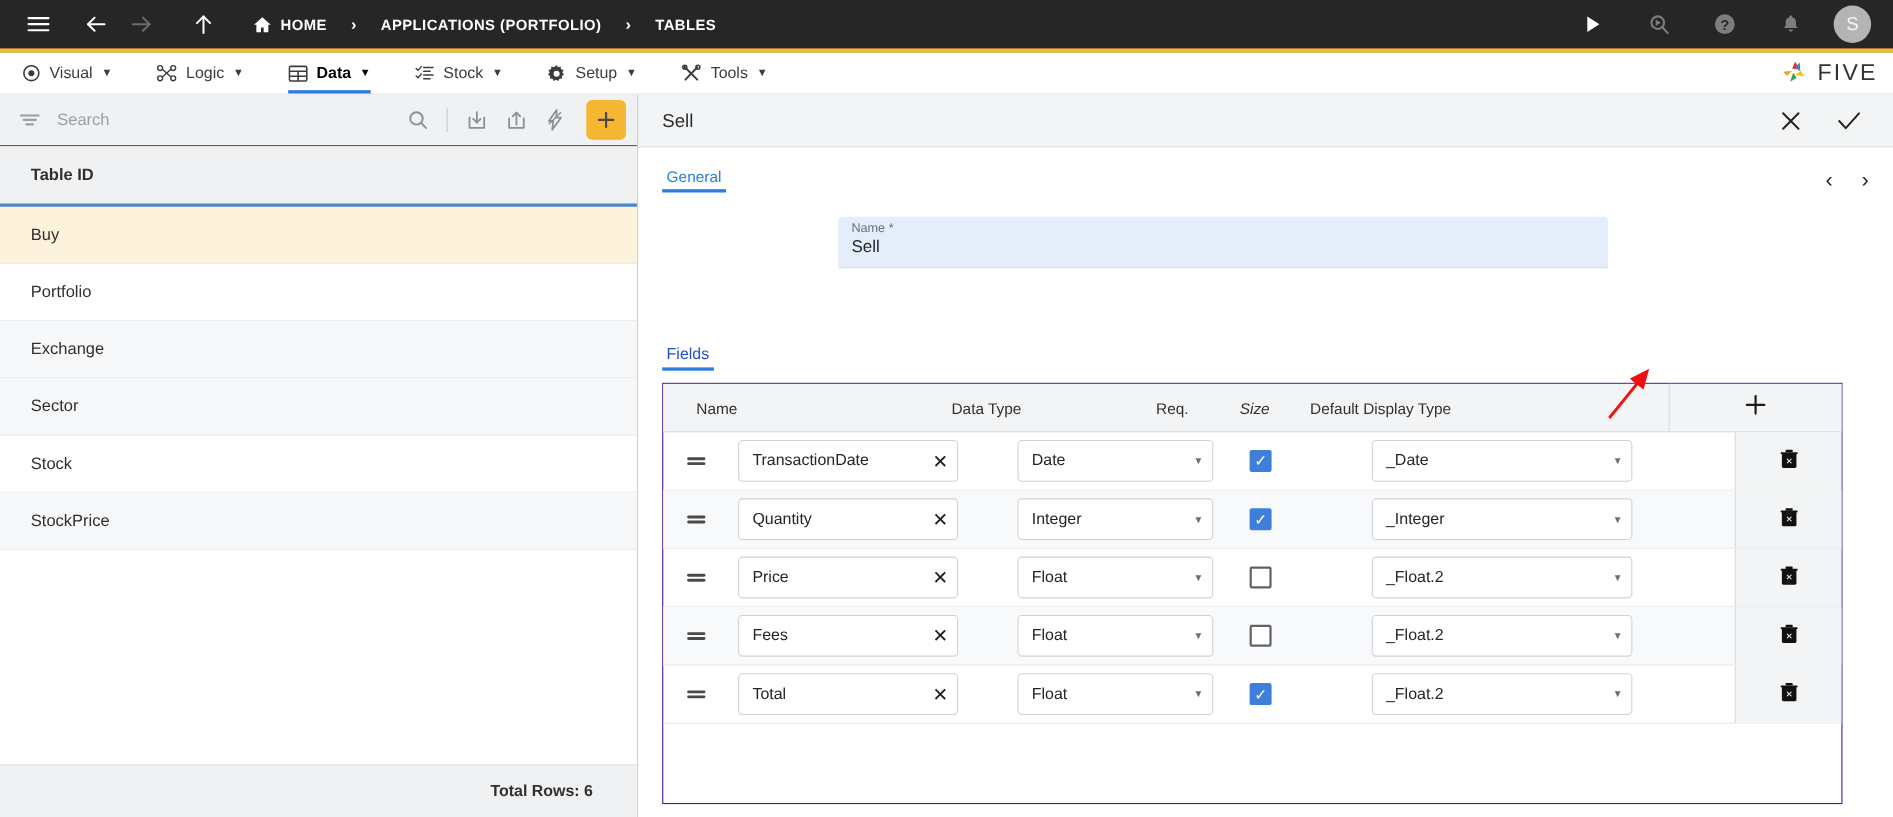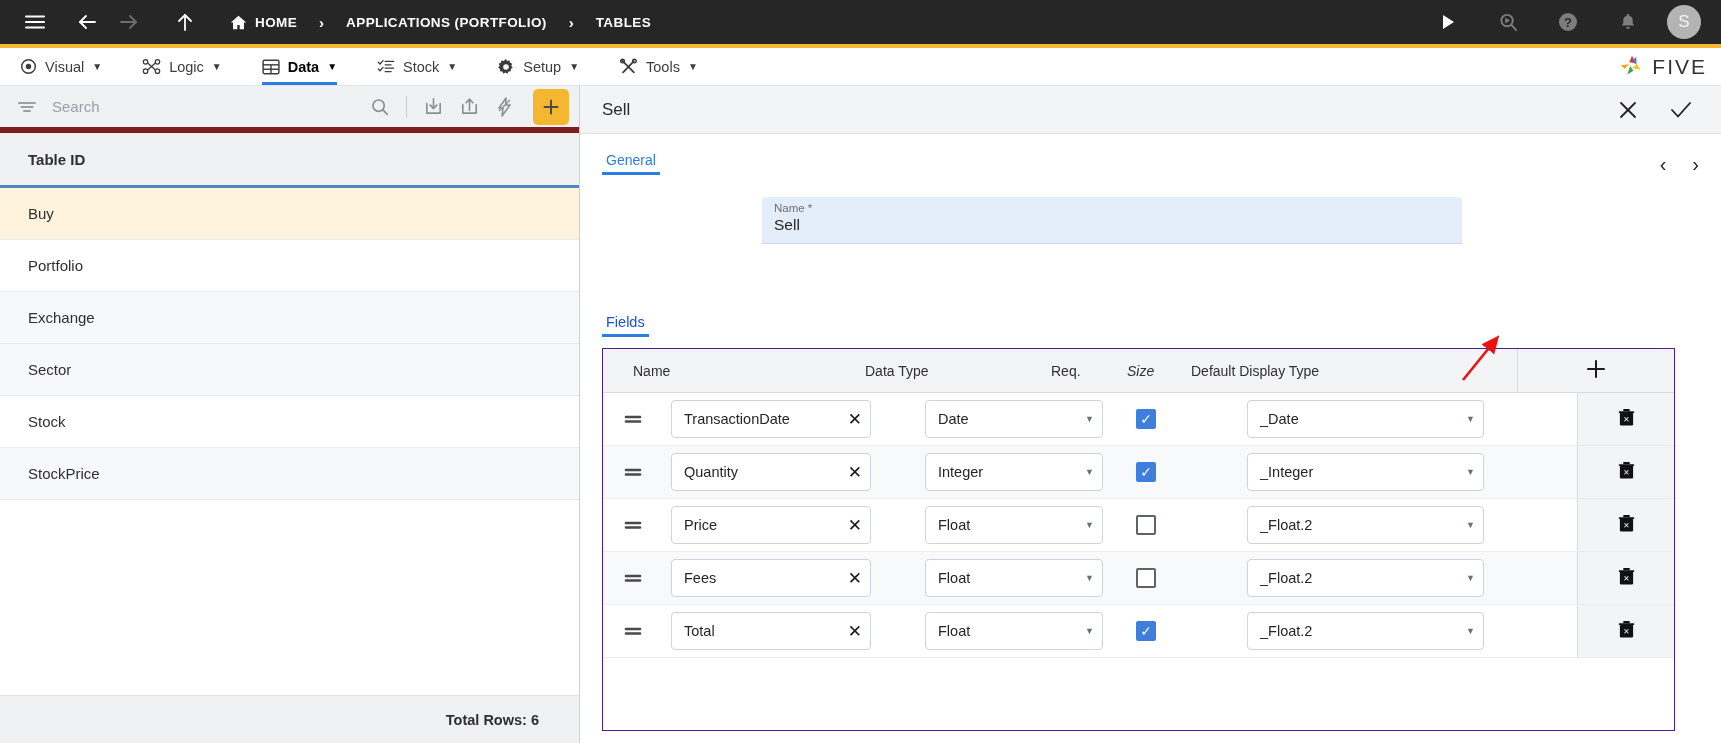--- a/index.html
+++ b/index.html
@@ -77,21 +77,21 @@
   .left {
     width: 580px; flex: 0 0 580px;
     border-right: 1px solid #cfcfcf;
     display: flex; flex-direction: column;
     background: #ffffff;
   }
   .searchbar {
     height: 47px; background: #eff1f3;
     display: flex; align-items: center;
     padding: 0 10px 0 8px;
-    border-bottom: 6px solid #7f1d1d;
+    border-bottom: 1px solid #7f1d1d;
   }
   .filter-ico { width: 38px; display:flex; align-items:center; justify-content:center; color:#9aa0a6;}
   .search-input {
     flex: 1; border: none; background: transparent; outline: none;
     font-size: 15px; color: #3c3c3c;
     font-family: "Liberation Sans", sans-serif;
     padding-left: 6px;
   }
   .search-input::placeholder { color: #9aa0a6; }
   .sb-ico { width: 36px; height:36px; display:flex; align-items:center; justify-content:center; color:#8a9097; }

